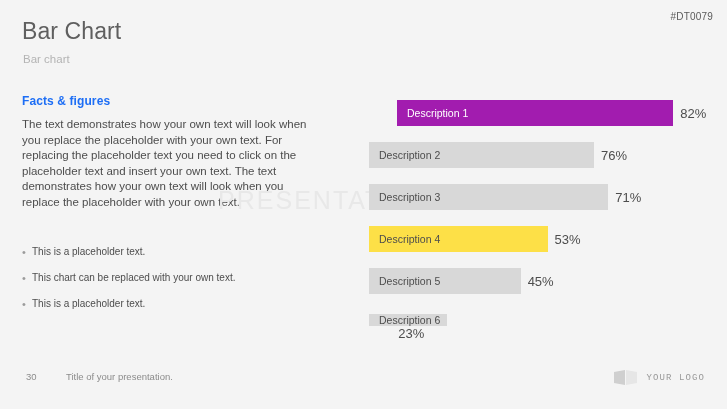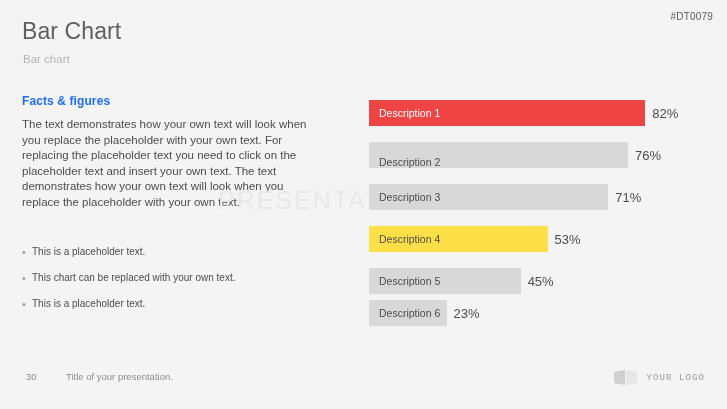--- a/index.html
+++ b/index.html
@@ -197,27 +197,27 @@
       <span class="bullet-text">This chart can be replaced with your own text.</span>
     </div>
     <div class="bullet-row">
       <span class="bullet-dot">•</span>
       <span class="bullet-text">This is a placeholder text.</span>
     </div>
   </div>
 
   <div class="chart" id="chart">
       <div class="bar-row" style="top: 0px;">
-        <div class="bar" style="width: 276.34px; background: #ef4444;">
+        <div class="bar" style="width: 276.34px; background: #a21caf; margin-left: 28px;">
           <span class="bar-label" style="color: rgb(255, 255, 255);">Description 1</span>
         </div>
         <span class="bar-value">82%</span>
       </div>
       <div class="bar-row" style="top: 42px;">
-        <div class="bar" style="width: 259px; background: rgb(216, 216, 216); align-items: flex-end;">
+        <div class="bar" style="width: 225px; background: rgb(216, 216, 216);">
           <span class="bar-label" style="color: rgb(77, 77, 77);">Description 2</span>
         </div>
         <span class="bar-value">76%</span>
       </div>
       <div class="bar-row" style="top: 84px;">
         <div class="bar" style="width: 239.27px; background: rgb(216, 216, 216);">
           <span class="bar-label" style="color: rgb(77, 77, 77);">Description 3</span>
         </div>
         <span class="bar-value">71%</span>
       </div>
@@ -226,21 +226,21 @@
           <span class="bar-label" style="color: rgb(77, 77, 77);">Description 4</span>
         </div>
         <span class="bar-value">53%</span>
       </div>
       <div class="bar-row" style="top: 168px;">
         <div class="bar" style="width: 151.65px; background: rgb(216, 216, 216);">
           <span class="bar-label" style="color: rgb(77, 77, 77);">Description 5</span>
         </div>
         <span class="bar-value">45%</span>
       </div>
-      <div class="bar-row" style="top: 200px;">
+      <div class="bar-row" style="top: 214px; flex-direction: column;">
         <div class="bar" style="width: 77.51px; background: rgb(216, 216, 216);">
           <span class="bar-label" style="color: rgb(77, 77, 77);">Description 6</span>
         </div>
         <span class="bar-value">23%</span>
       </div>
     </div>
 
   <div class="page-num">30</div>
   <div class="footer-title">Title of your presentation.</div>
   <div class="logo">

